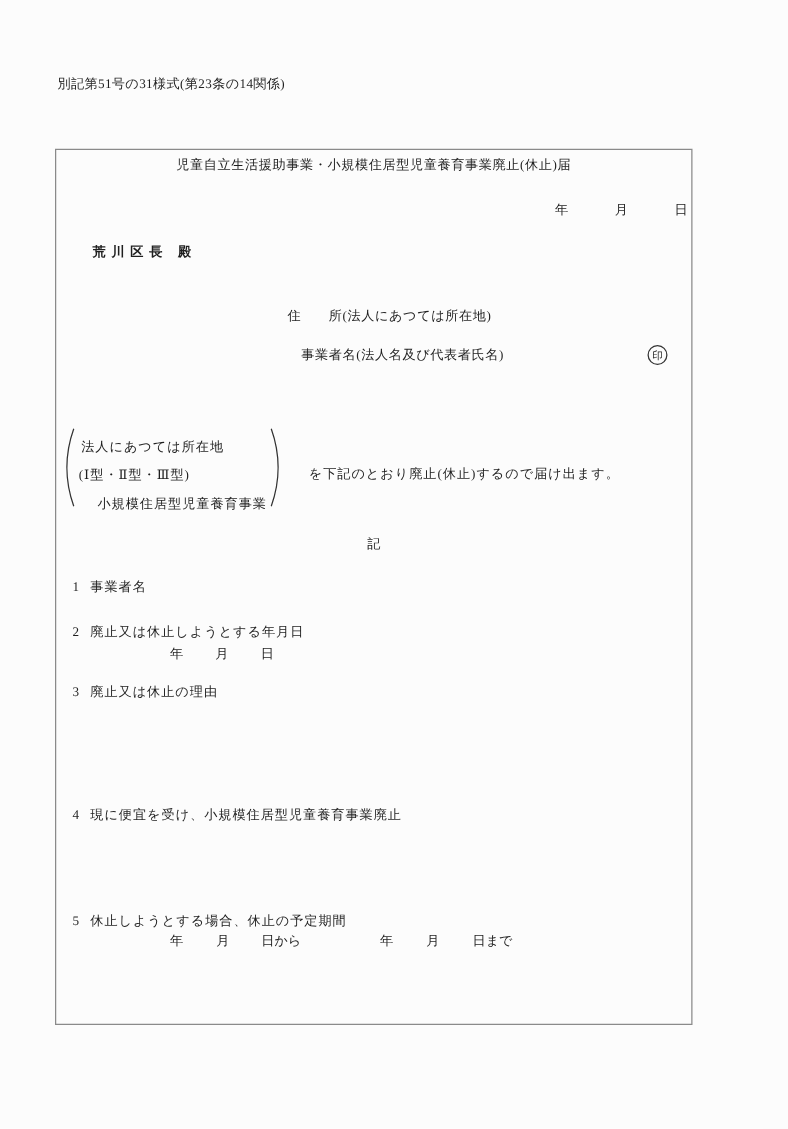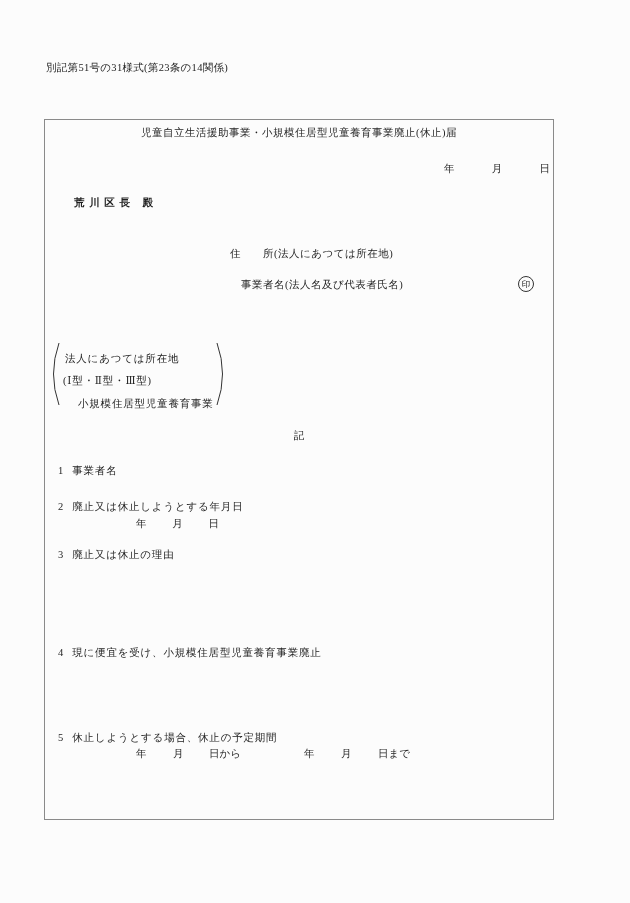--- a/index.html
+++ b/index.html
@@ -118,20 +118,21 @@
     </svg>
 
     <div class="abs bt-line1">法人にあつては所在地</div>
     <div class="abs bt-line2">(Ⅰ型・Ⅱ型・Ⅲ型)</div>
     <div class="abs bt-line3">小規模住居型児童養育事業</div>
 
     <svg class="bracket-svg bracket-right" viewBox="0 0 14 66">
       <path d="M2,2 Q13,33 2,64" fill="none" stroke="#333" stroke-width="1"></path>
     </svg>
 
+    <div class="abs statement">を下記のとおり廃止(休止)するので届け出ます。</div>
 
     <div class="abs record-mark">記</div>
 
     <div class="item item-1">
       <span class="item-no">1</span>
       <span>事業者名</span>
     </div>
 
     <div class="item item-2">
       <span class="item-no">2</span>

